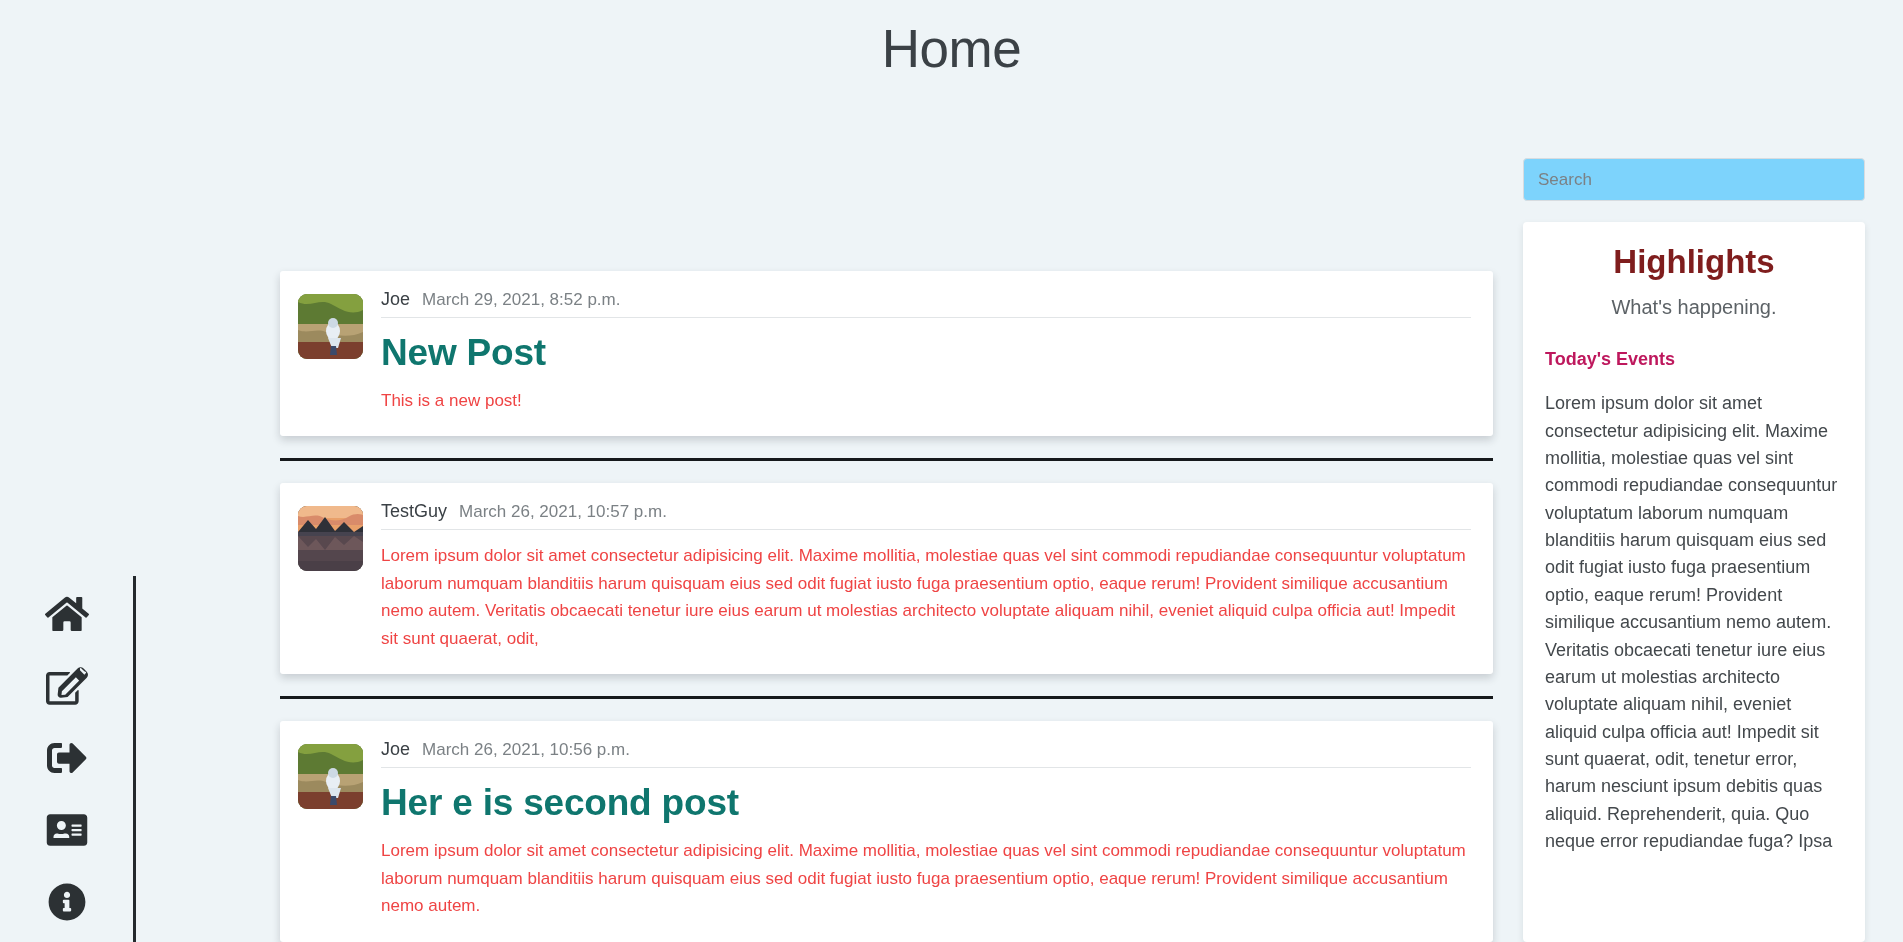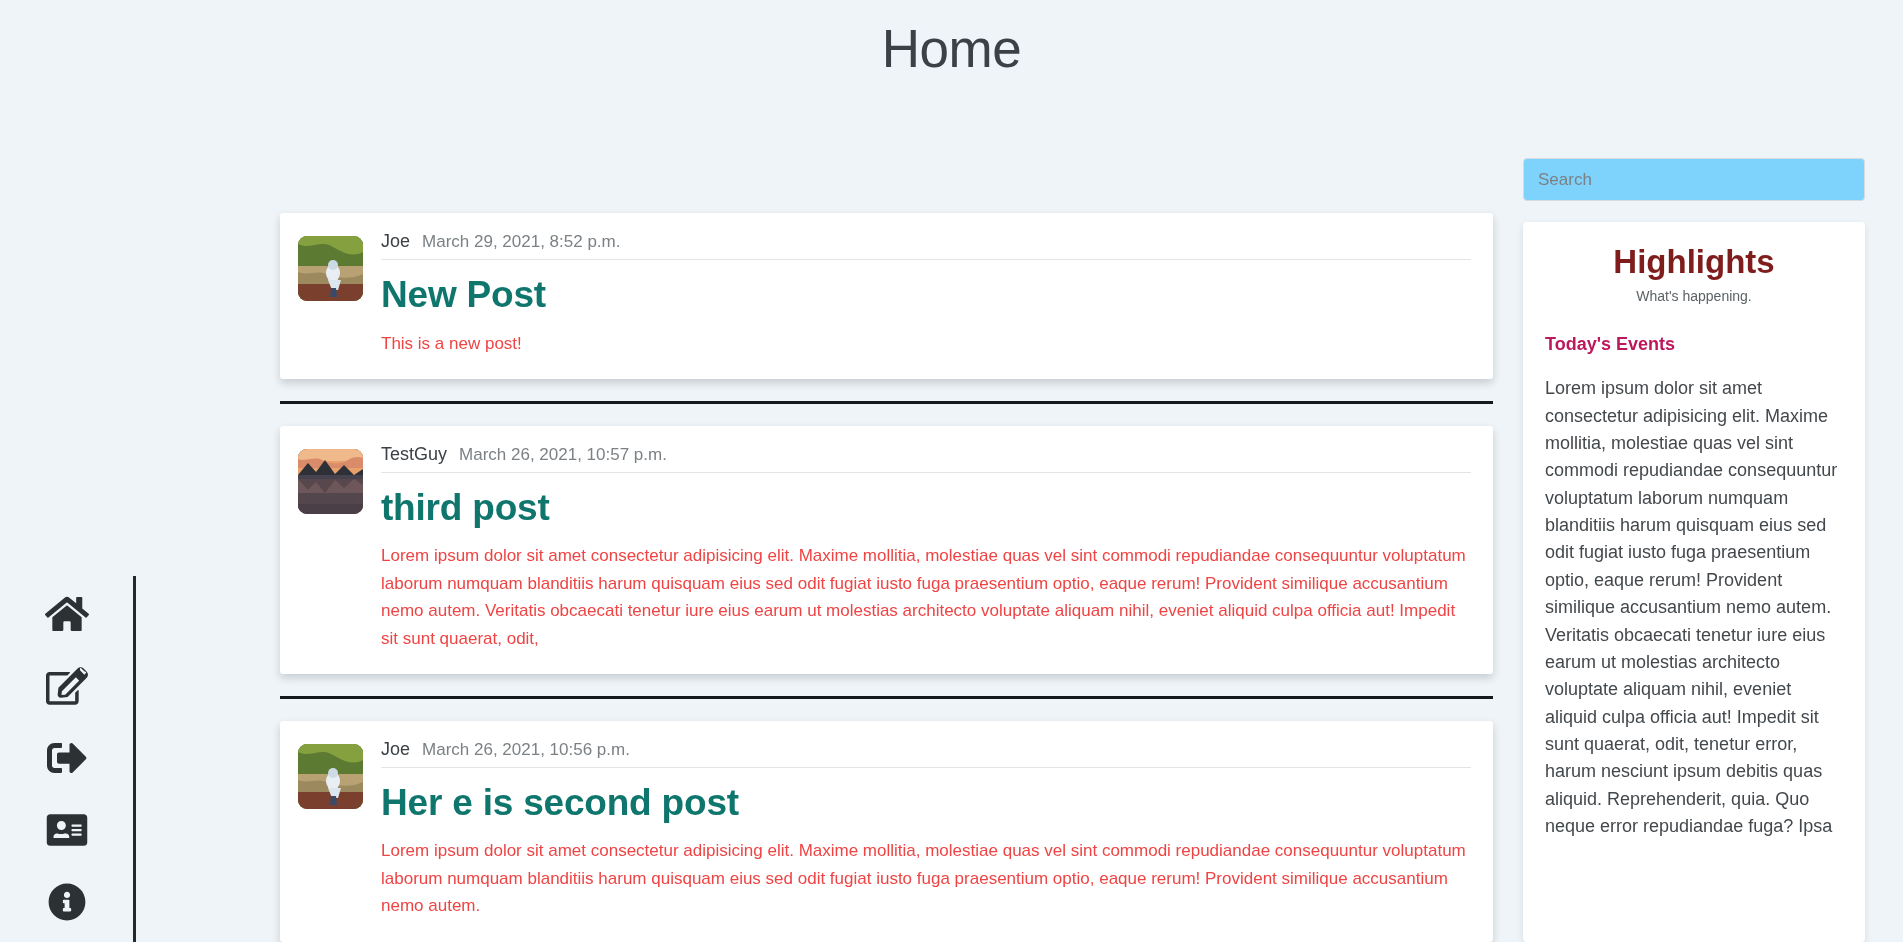--- a/index.html
+++ b/index.html
@@ -165,23 +165,23 @@
   }
   .highlights-title {
     text-align: center;
     font-size: 33px;
     font-weight: 700;
     color: #7f1d1d;
     line-height: 1.1;
   }
   .highlights-sub {
     text-align: center;
-    font-size: 14px;
+    font-size: 20px;
     color: #5c6266;
-    margin-top: 8px;
+    margin-top: 16px;
   }
   .highlights-heading {
     font-size: 18px;
     font-weight: 700;
     color: #be185d;
     margin-top: 30px;
   }
   .highlights-text {
     font-size: 18px;
     line-height: 1.52;
@@ -285,21 +285,20 @@
               <path d="M0 30l10 11 8-8 9 11 10-13 9 8 10-9 9 6v19H0z" fill="#5b4a52" opacity="0.85"></path>
               <rect y="30" width="65" height="35" fill="#8d6d6a" opacity="0.45"></rect>
               <rect y="44" width="65" height="21" fill="#3c3640" opacity="0.5"></rect>
             </svg>
           </div>
           <div class="post-body">
             <div class="post-meta">
               <span class="post-author">TestGuy</span>
               <span class="post-date">March 26, 2021, 10:57 p.m.</span>
             </div>
-            <h2 class="post-title">third post</h2>
             <p class="post-text">Lorem ipsum dolor sit amet consectetur adipisicing elit. Maxime mollitia, molestiae quas vel sint commodi repudiandae consequuntur voluptatum laborum numquam blanditiis harum quisquam eius sed odit fugiat iusto fuga praesentium optio, eaque rerum! Provident similique accusantium nemo autem. Veritatis obcaecati tenetur iure eius earum ut molestias architecto voluptate aliquam nihil, eveniet aliquid culpa officia aut! Impedit sit sunt quaerat, odit,</p>
           </div>
         </article>
         <div class="post-sep"></div>
       </div>
 
       <div class="post-wrap">
         <article class="post-card">
           <div class="avatar">
             <svg viewBox="0 0 65 65" aria-hidden="true">

